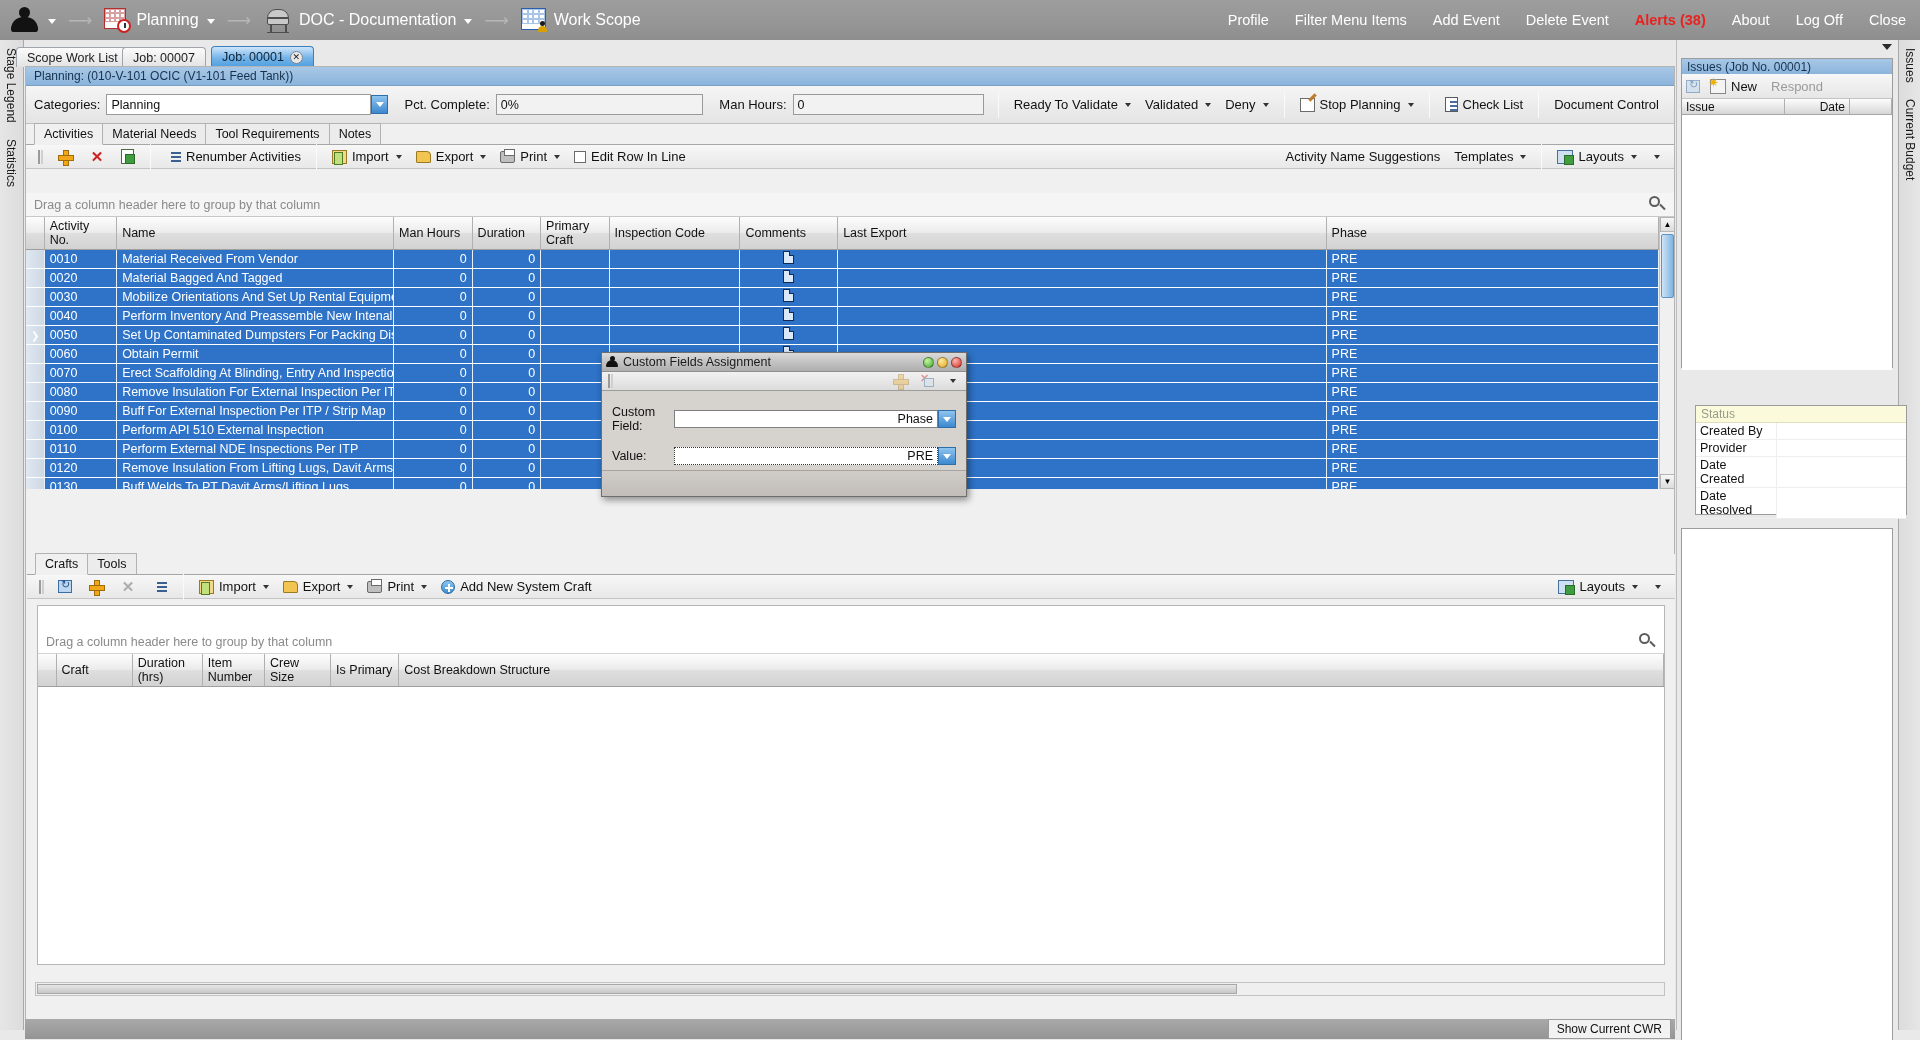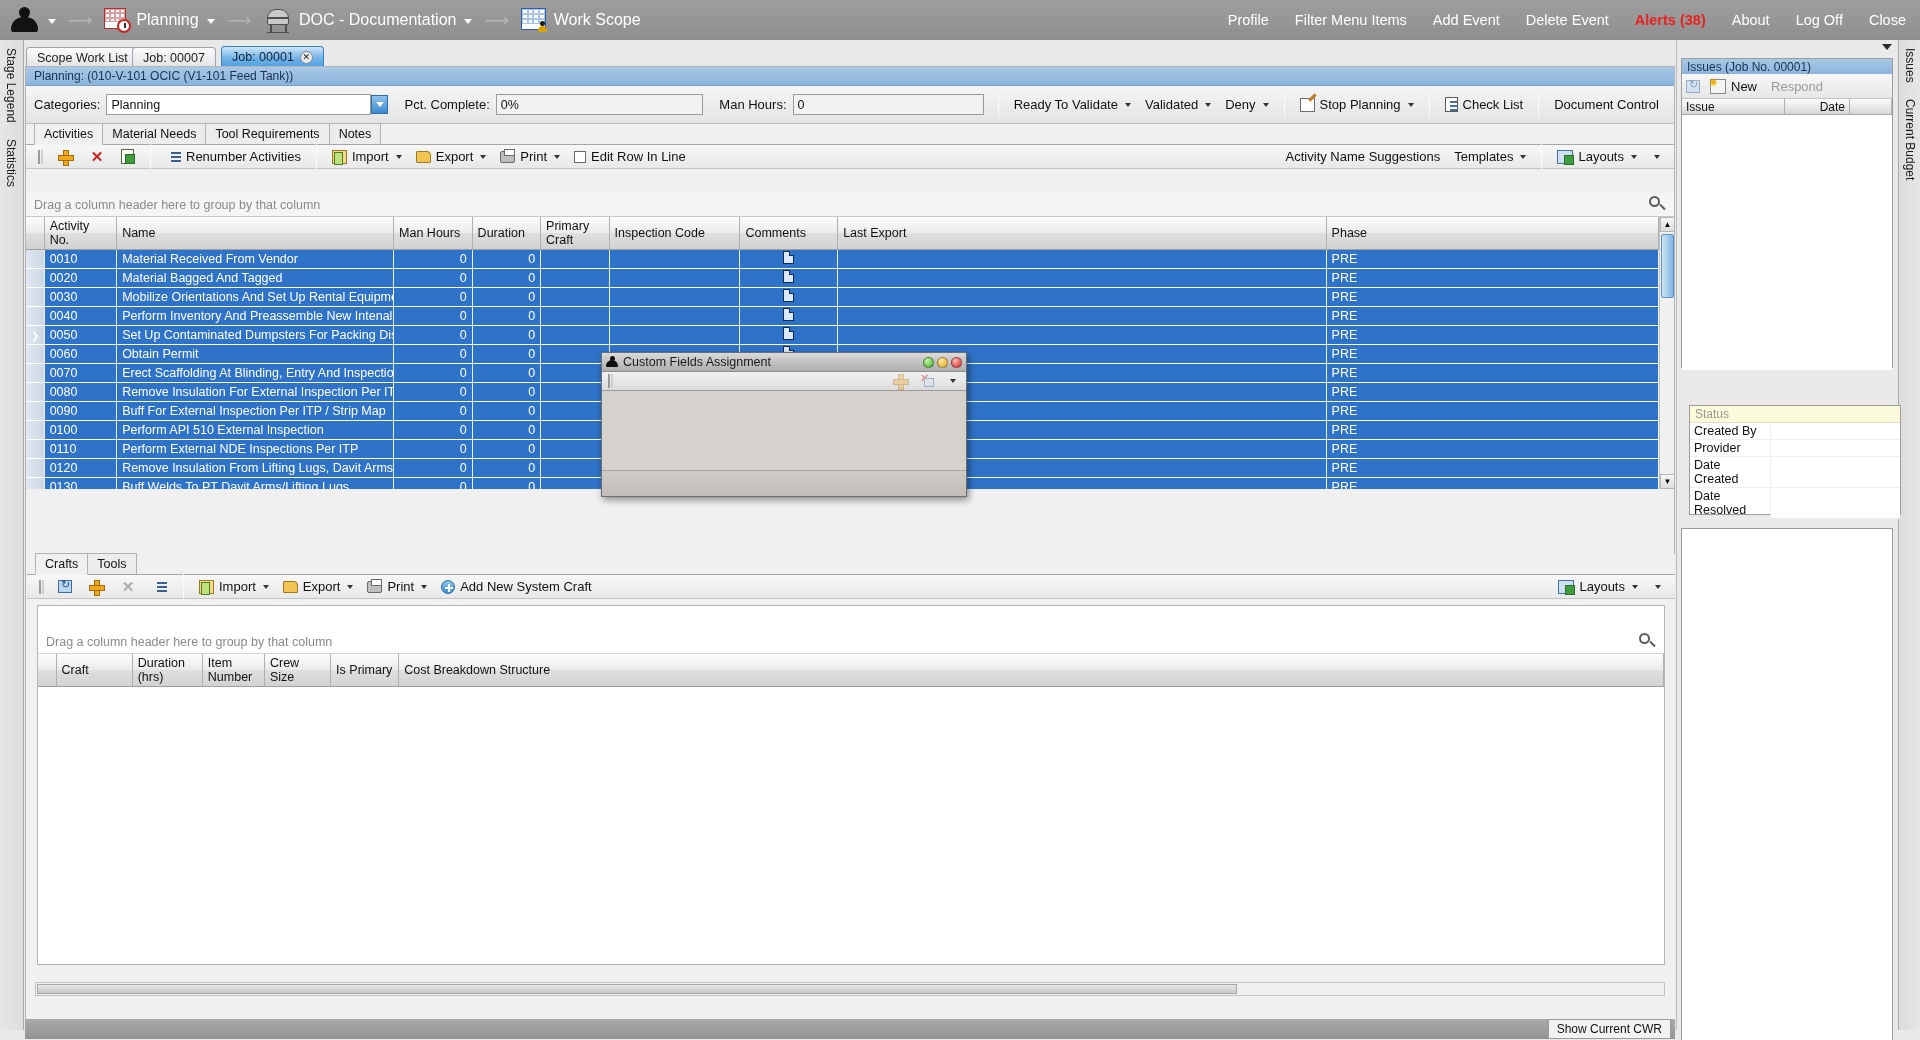--- a/index.html
+++ b/index.html
@@ -69,21 +69,21 @@
           padding:8px 4px; white-space:nowrap; cursor:default; }
   
   .rightrail {
     position:absolute; right:0; top:40px; width:22px; height:990px;
     background: linear-gradient(to left,#e6e6e6,#dcdcdc);
     border-left:1px solid #a9a9a9;
   }
   .rightrail .vtab { writing-mode: vertical-rl; }
 
   
-  .tabstrip { position:absolute; left:26px; top:44px; width:1648px; height:23px; }
+  .tabstrip { position:absolute; left:16px; top:44px; width:1648px; height:23px; }
   .jtab {
     position:absolute; top:3px; height:20px; display:flex; align-items:center; gap:6px;
     padding:0 10px; font-size:12.5px; color:#1c1c1c;
     border:1px solid #9fa4ab; border-bottom:none; border-radius:4px 4px 0 0;
     background: linear-gradient(to bottom,#fbfbfb,#e3e3e3);
     cursor:default; white-space:nowrap;
   }
   .jtab.active {
     background: linear-gradient(to bottom,#cfe6fa 0%,#74b3e8 55%,#4e9fe0 100%);
     border-color:#3c7fbf; color:#0d2235; font-weight:normal; top:2px; height:21px;
@@ -191,21 +191,21 @@
   .sidepanel { position:absolute; left:1676px; top:40px; width:222px; height:990px; background:#e9e9e9;
                border-left:1px solid #bdbdbd; }
   .sp-caret { position:absolute; right:6px; top:4px; width:0;height:0;
               border-left:5px solid transparent;border-right:5px solid transparent;border-top:6px solid #2b2b2b; }
   .sp-box { position:absolute; left:4px; top:18px; width:212px; height:310px; background:#fff; border:1px solid #9c9c9c; }
   .sp-title { height:15px; background:linear-gradient(to bottom,#a8c8e6,#8bb4dc); color:#16324e; font-size:12px; padding:1px 0 0 5px; }
   .sp-toolbar { height:25px; background:linear-gradient(to bottom,#f7f7f7,#e6e6e6); border-bottom:1px solid #c4c4c4;
                 display:flex; align-items:center; gap:6px; padding:0 4px; }
   .sp-th { display:flex; height:16px; background:linear-gradient(to bottom,#fdfdfd,#d6d6d6); border-bottom:1px solid #a6a6a6; font-size:12px; color:#111;}
   .sp-th div { border-right:1px solid #b0b0b0; padding:1px 4px; }
-  .sp-box2 { position:absolute; left:12px; top:365px; width:212px; height:110px; background:#fff; border:1px solid #9c9c9c; }
+  .sp-box2 { position:absolute; left:18px; top:365px; width:212px; height:110px; background:#fff; border:1px solid #9c9c9c; }
   .sp-status { background:#fbfbdc; color:#9a9a8a; font-size:12px; padding:1px 5px; border-bottom:1px solid #e0e0c0;}
   .sp-kv { display:flex; font-size:12.5px; color:#111; border-bottom:1px solid #eee; }
   .sp-kv .k { width:80px; padding:1px 4px; }
   .sp-kv .v { flex:1; border-left:1px solid #eee; background:#fff; }
   .sp-box3 { position:absolute; left:4px; top:488px; width:212px; height:540px; background:#fff; border:1px solid #9c9c9c; }
 
   
   .dialog {
     position:absolute; left:601px; top:352px; width:366px; height:145px;
     background:#d6d2ce; border:1px solid #6e6e6e; box-shadow:2px 3px 7px rgba(0,0,0,.42);
@@ -766,20 +766,36 @@
     <div class="dlg-tools">
       <span class="ic ic-grip"></span>
       <div style="flex:1"></div>
       <span class="ic ic-plus" style="opacity:.35;margin-right:12px;"></span>
       <span class="ic" style="opacity:.45;margin-right:12px;position:relative;">
         <span style="position:absolute;left:0;top:-1px;color:#c33;font-weight:bold;font-size:11px;">✕</span>
         <span style="position:absolute;left:4px;top:5px;width:10px;height:9px;background:#cfe0f2;border:1px solid #46719c;"></span>
       </span>
       <span class="caret" style="margin-right:4px;"></span>
     </div>
+    <div class="dlg-body">
+      <div class="dlg-row">
+        <span class="lab">Custom Field:</span>
+        <div class="dlg-inp">Phase</div>
+        <div class="dlg-dd">
+            <span class="ar" style="width:0;height:0;border-left:4px solid transparent;border-right:4px solid transparent;border-top:5px solid #fff;display:block;"></span>
+          </div>
+      </div>
+      <div class="dlg-row">
+        <span class="lab">Value:</span>
+        <div class="dlg-inp focus">PRE</div>
+        <div class="dlg-dd">
+            <span class="ar" style="width:0;height:0;border-left:4px solid transparent;border-right:4px solid transparent;border-top:5px solid #fff;display:block;"></span>
+          </div>
+      </div>
+    </div>
     <div class="dlg-foot"></div>
   </div>
 
   <div class="sidepanel">
     <span class="sp-caret"></span>
 
     <div class="sp-box">
       <div class="sp-title">Issues (Job No. 00001)</div>
       <div class="sp-toolbar">
         <span class="ic ic-refresh" style="opacity:.5;"></span>

